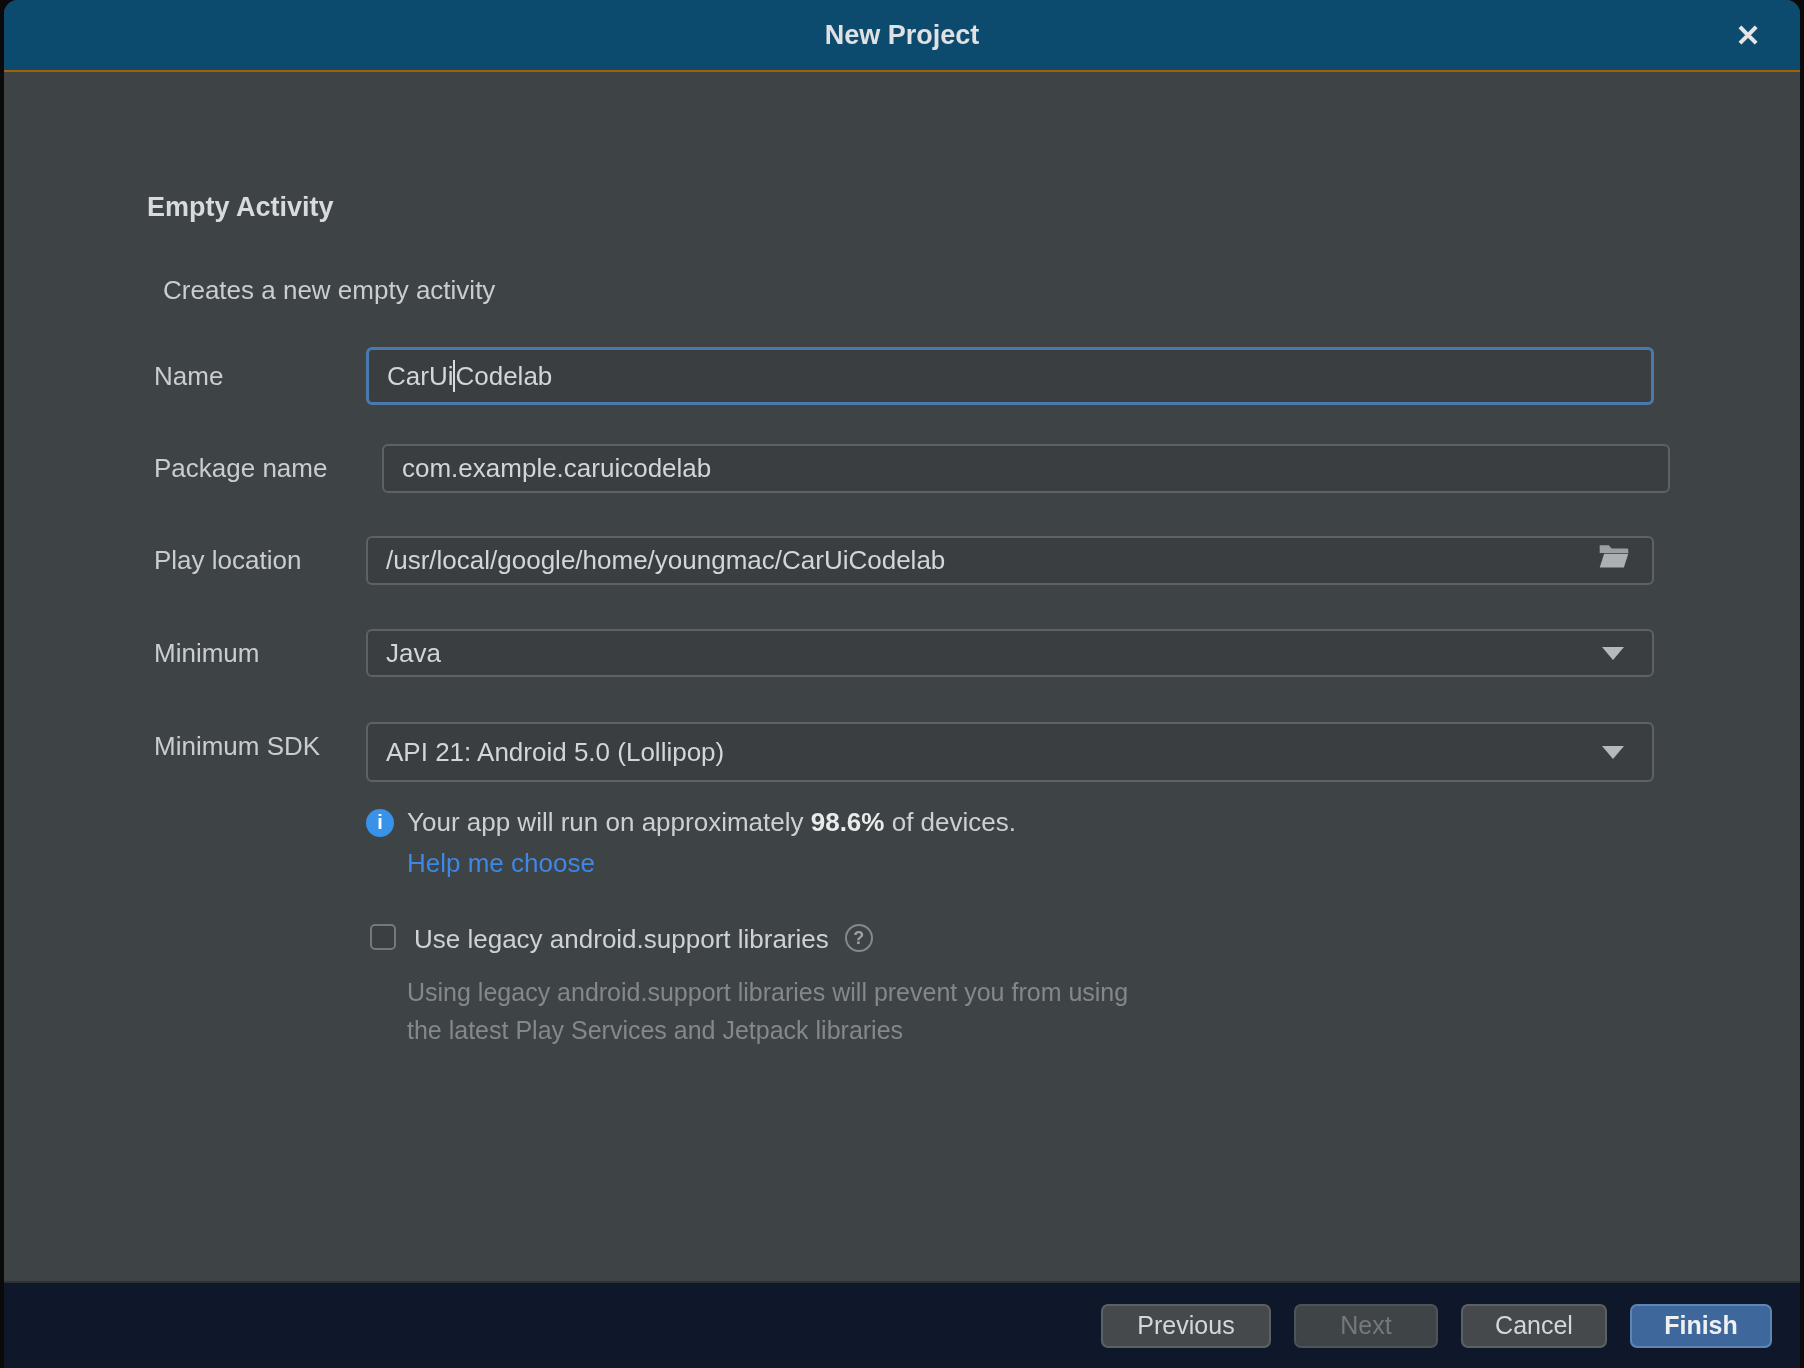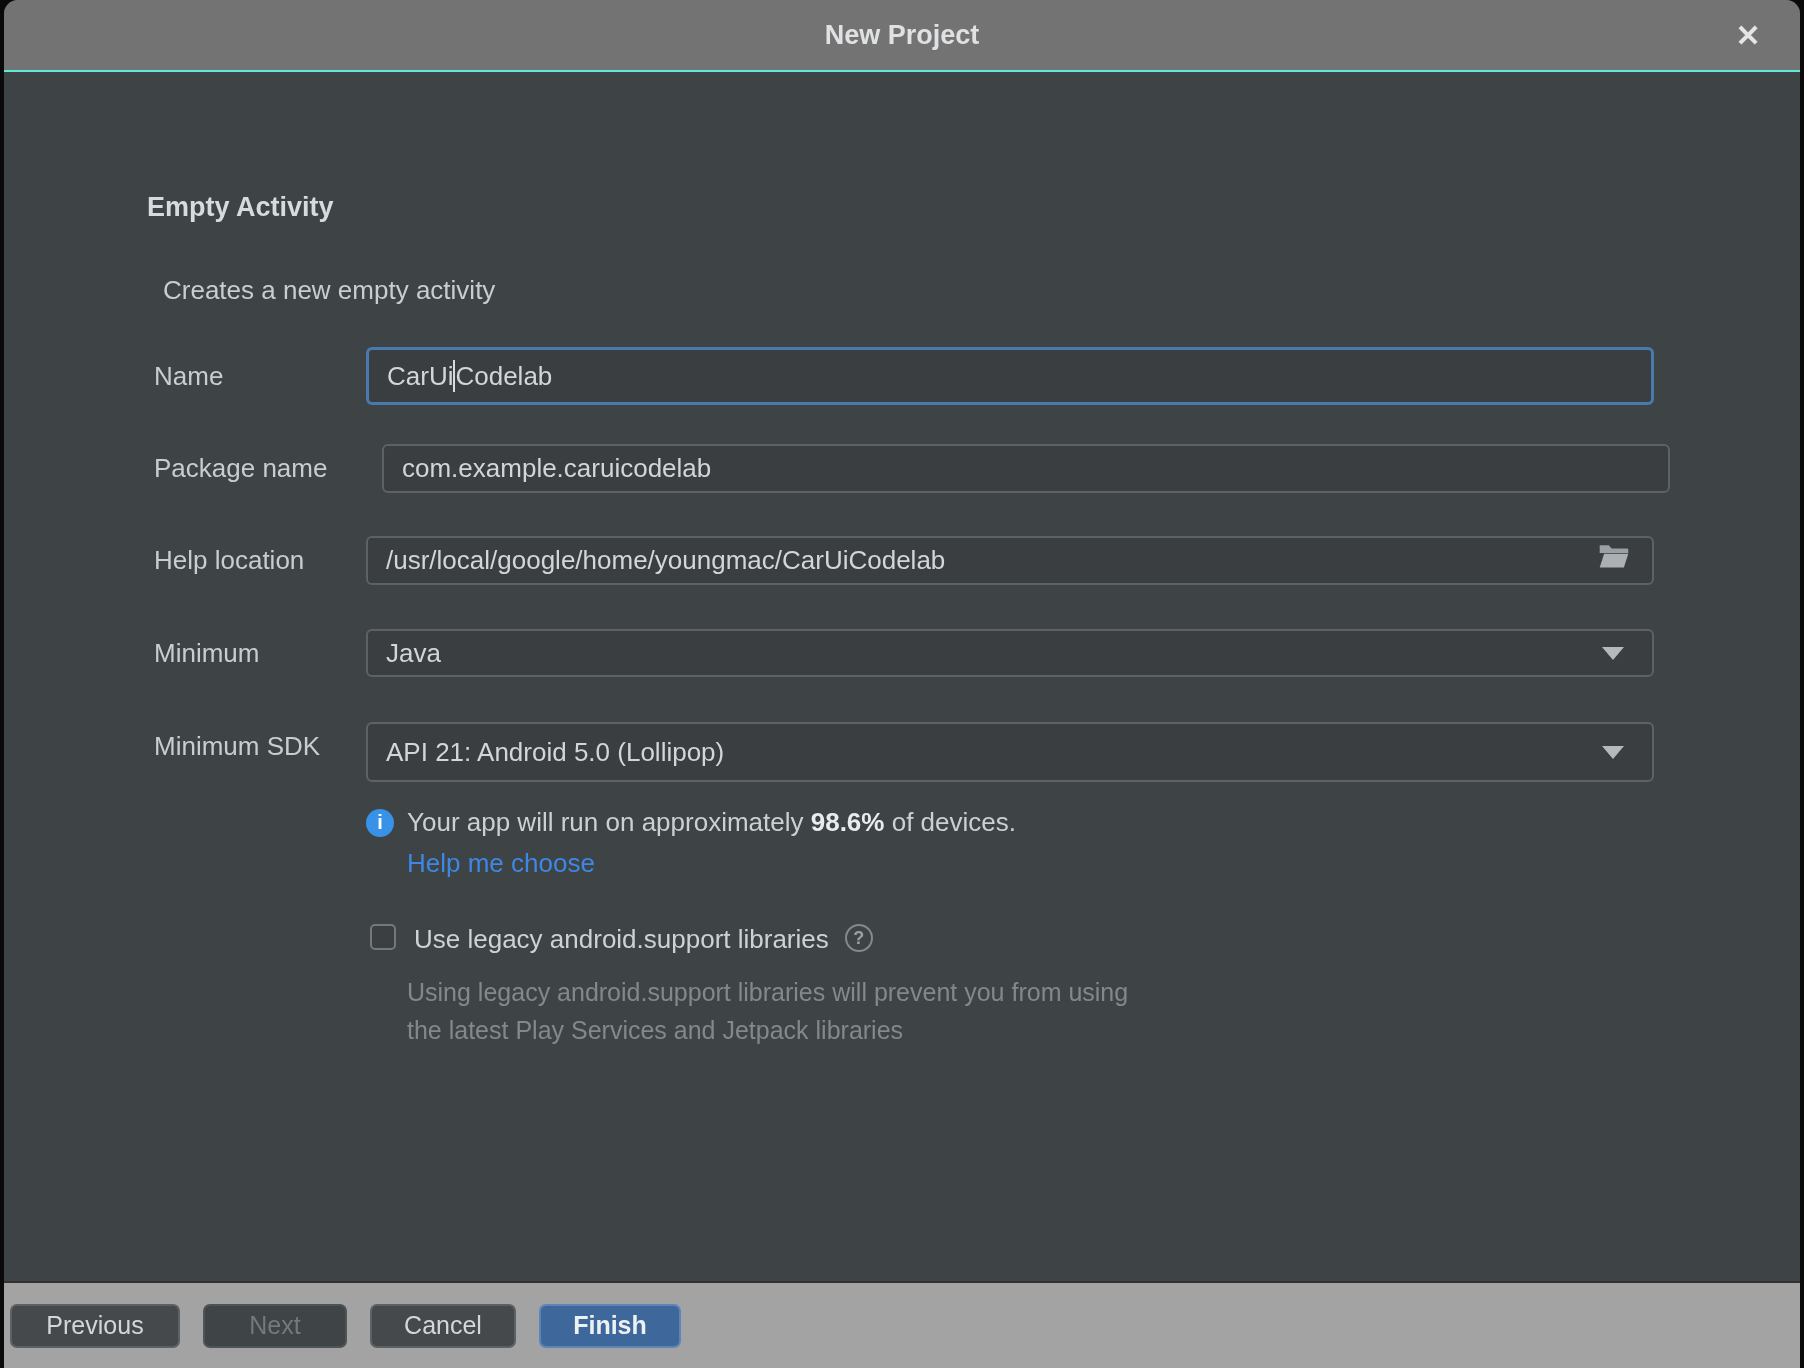--- a/index.html
+++ b/index.html
@@ -7,21 +7,21 @@
     position:relative; width:1804px; height:1368px; background:#0a0a0a;
     font-family:"Liberation Sans", sans-serif; overflow:hidden;
   }
   .dialog {
     position:absolute; left:4px; top:0; width:1796px; height:1368px;
     background:#3e4345; border-radius:14px 14px 0 0; overflow:hidden;
     display:flex; flex-direction:column;
   }
   
   .titlebar {
-    flex:0 0 70px; background:#737373; border-bottom:2px solid #5eead4;
+    flex:0 0 70px; background:#0c4a6e; border-bottom:2px solid #a16207;
     display:flex; align-items:center; justify-content:center; position:relative;text-align:right;
   }
   .titlebar .title { color:#dfe1e3; font-size:27px; font-weight:bold; }
   .close-btn {
     position:absolute; right:30px; top:0; height:70px; width:44px;
     display:flex; align-items:center; justify-content:center;
     color:#e3e5e7; font-size:30px; font-weight:bold; cursor:default;
   }
   
   .body { flex:1 1 auto; position:relative; }
@@ -70,23 +70,23 @@
   .legacy-label { font-size:26px; color:#ced2d5; }
   .help-icon {
     flex:0 0 auto; width:28px; height:28px; box-sizing:border-box; margin-left:16px;
     border:2px solid #85898c; border-radius:50%; color:#9da1a4; font-size:18px; font-weight:bold;
     display:flex; align-items:center; justify-content:center;
   }
   .legacy-desc { position:absolute; left:403px; top:901px; font-size:25px; color:#84888b; line-height:38px; }
 
   
   .footer {
-    flex:0 0 85px; background:#a3a3a3; border-top:2px solid #2f3234;
-    display:flex; align-items:center; 
-    gap:23px; padding-right:28px;padding-left:6px;
+    flex:0 0 85px; background:#0f172a; border-top:2px solid #2f3234;
+    display:flex; align-items:center; justify-content:flex-end;
+    gap:23px; padding-right:28px;
   }
   .btn {
     height:44px; box-sizing:border-box; border-radius:7px; font-size:25px;
     display:flex; align-items:center; justify-content:center; cursor:default;
   }
   .btn-prev   { width:170px; background:#45494c; border:2px solid #5c6164; color:#d4d7d9; }
   .btn-next   { width:144px; background:#3f4446; border:2px solid #4e5356; color:#75797c; }
   .btn-cancel { width:146px; background:#45494c; border:2px solid #5c6164; color:#d4d7d9; }
   .btn-finish { width:142px; background:var(--finish-bg,#3e679b); border:2px solid var(--finish-border,#5e86b5);
                 color:#eef1f3; font-weight:bold; }
@@ -110,21 +110,21 @@
       <div class="row-label lbl-name">Name</div>
       <div class="field field-name">
         <span>CarUi</span><span class="caret"></span><span>Codelab</span>
       </div>
 
       <div class="row-label lbl-package">Package name</div>
       <div class="field field-package">
         <span>com.example.caruicodelab</span>
       </div>
 
-      <div class="row-label lbl-save">Help location</div>
+      <div class="row-label lbl-save">Play location</div>
       <div class="field field-save">
         <span>/usr/local/google/home/youngmac/CarUiCodelab</span>
         <span class="folder-icon">
           <svg width="32" height="26" viewBox="0 0 24 20">
             <path d="M1 1 h7 l2.2 2.4 H22 a1 1 0 0 1 1 1 V7 H1 Z" fill="#9aa0a3"></path>
             <path d="M1 18 L4.4 7.5 H23 L19.6 18 Z" fill="#aab0b3"></path>
           </svg>
         </span>
       </div>
 

